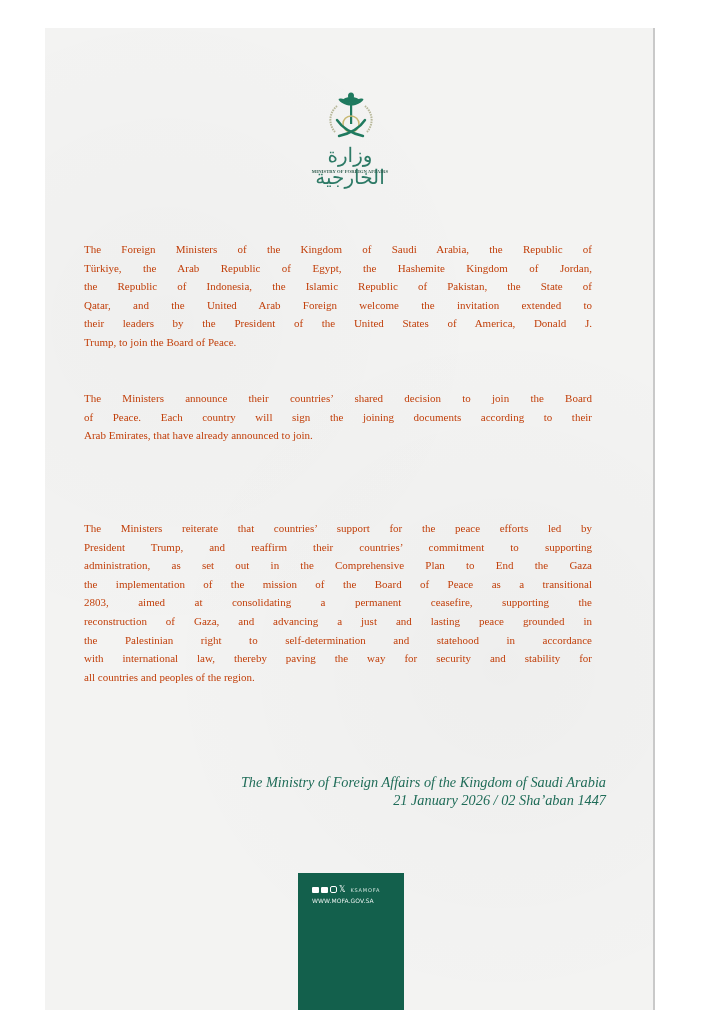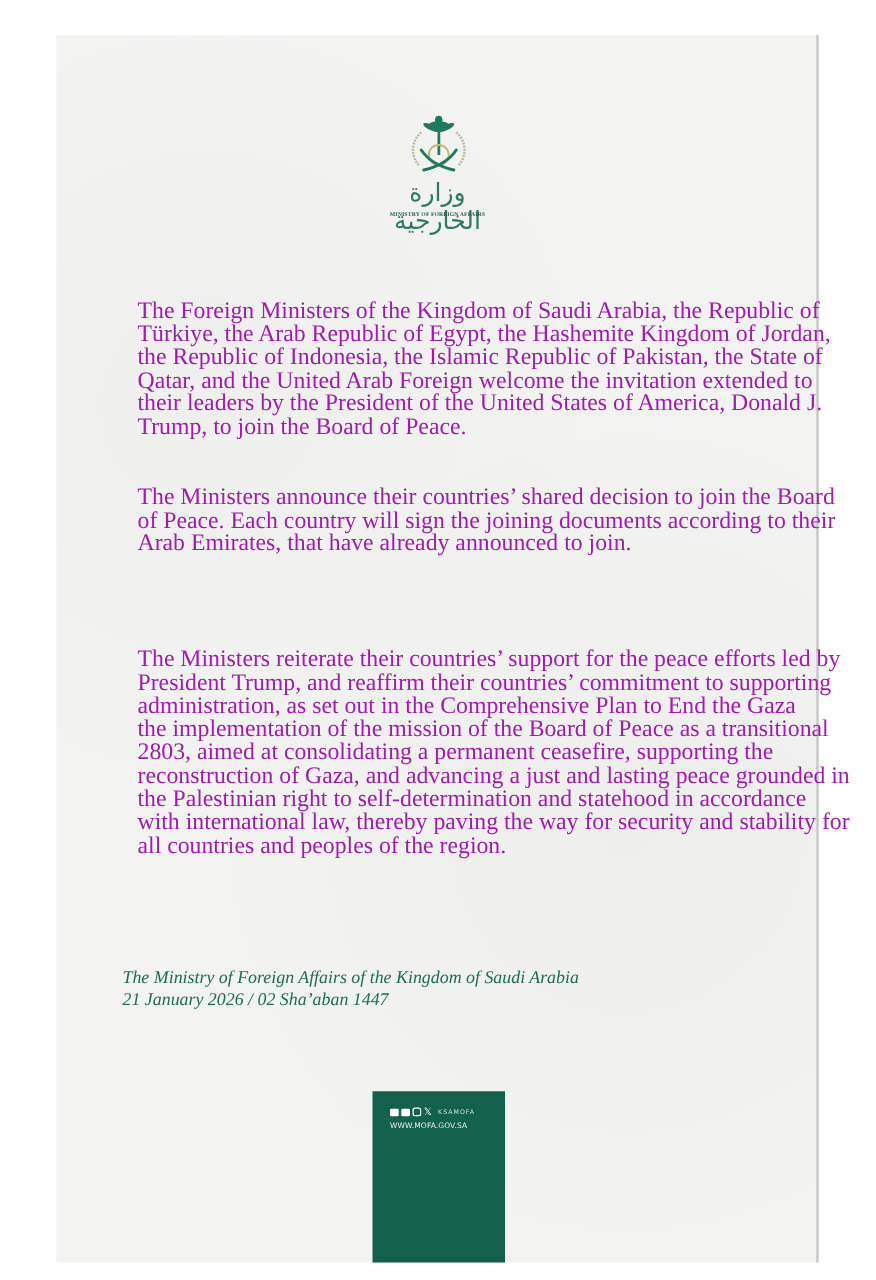--- a/index.html
+++ b/index.html
@@ -12,30 +12,30 @@
       radial-gradient(circle at 75% 65%, rgba(0,0,0,0.02) 0, transparent 45%);
   }
   .page-edge { position:absolute; left:653px; top:28px; width:2px; height:982px; background:#c9c9c9; }
   .logo { position:absolute; left:305px; top:90px; width:90px; height:90px; }
   .emblem { position:absolute; left:18px; top:2px; width:56px; height:52px; }
   .arabic { position:absolute; left:0; top:54px; width:90px; text-align:center;
     font-family:Liberation Serif, serif; font-size:20px; color:#2d7a66; line-height:22px; direction:rtl; }
   .ministry-en { position:absolute; left:0; top:79px; width:90px; text-align:center;
     font-family:"Liberation Serif", serif; font-size:4.6px; color:#2d5a4c; letter-spacing:0.1px; font-weight:bold; }
   .body-text {
-    position:absolute; left:110px; width:508px;
-    font-family:"Liberation Serif", serif; font-size:19px; line-height:18.6px; color:#a21caf;
+    position:absolute; left:84px; width:508px;
+    font-family:"Liberation Serif", serif; font-size:11px; line-height:18.6px; color:#c2410c;
   }
   .line { display:block; white-space:nowrap; text-align:justify; text-align-last:justify; }
   .line.last { text-align-last:left; }
   .p1 { top:240px; }
   .p2 { top:389px; }
   .p3 { top:519px; }
   .signature {
-    position:absolute; left:98px; width:508px; top:773px; text-align:left;
+    position:absolute; left:98px; width:508px; top:773px; text-align:right;
     font-family:"Liberation Serif", serif; font-style:italic; font-size:14.3px; line-height:18px; color:#1f6c58;
   }
   .green-box { position:absolute; left:298px; top:873px; width:106px; height:137px; background:#13604c; }
   .social-row { position:absolute; left:14px; top:13px; display:flex; align-items:center; gap:2px; }
   .soc { width:7px; height:6px; background:#ffffff; border-radius:1px; display:inline-block; position:relative; }
   .soc.ig { background:transparent; border:1px solid #fff; width:5px; height:5px; border-radius:2px; }
   .soc.x { background:transparent; color:#fff; font-family:"DejaVu Sans", sans-serif; font-size:8px; line-height:6px; width:auto; height:auto; }
   .handle { font-family:"DejaVu Sans", sans-serif; font-size:5px; color:#cfe3dc; letter-spacing:0.8px; margin-left:3px; }
   .website { position:absolute; left:14px; top:24px; font-family:"DejaVu Sans", sans-serif; font-size:6px; color:#e8f1ee; letter-spacing:0.1px; }
 </style>
@@ -75,21 +75,21 @@
   <span class="line last">Trump, to join the Board of Peace.</span>
 </div>
 
 <div class="body-text p2">
   <span class="line">The Ministers announce their countries’ shared decision to join the Board</span>
   <span class="line">of Peace. Each country will sign the joining documents according to their</span>
   <span class="line last">Arab Emirates, that have already announced to join.</span>
 </div>
 
 <div class="body-text p3">
-  <span class="line">The Ministers reiterate their countries’ support for the peace efforts led by</span>
+  <span class="line">The Ministers reiterate that countries’ support for the peace efforts led by</span>
   <span class="line">President Trump, and reaffirm their countries’ commitment to supporting</span>
   <span class="line">administration, as set out in the Comprehensive Plan to End the Gaza</span>
   <span class="line">the implementation of the mission of the Board of Peace as a transitional</span>
   <span class="line">2803, aimed at consolidating a permanent ceasefire, supporting the</span>
   <span class="line">reconstruction of Gaza, and advancing a just and lasting peace grounded in</span>
   <span class="line">the Palestinian right to self-determination and statehood in accordance</span>
   <span class="line">with international law, thereby paving the way for security and stability for</span>
   <span class="line last">all countries and peoples of the region.</span>
 </div>
 

